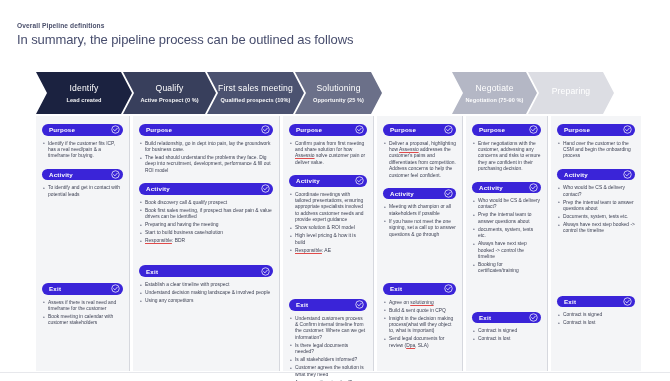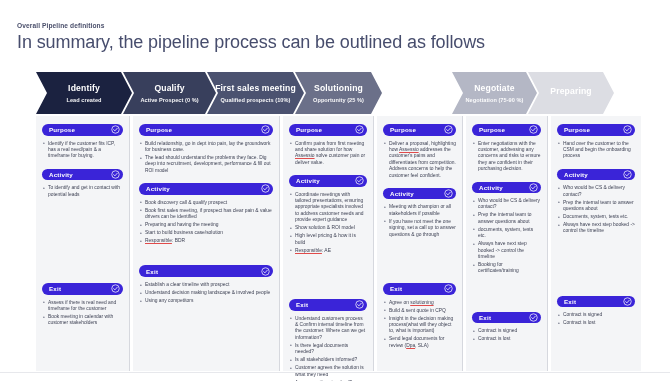--- a/index.html
+++ b/index.html
@@ -16,37 +16,37 @@
   }
 
   
   .eyebrow {
     position: absolute; left: 17px; top: 22px;
     font-size: 6.6px; font-weight: 700; color: #4a4f6b;
     letter-spacing: .1px;
   }
   .headline {
     position: absolute; left: 17px; top: 32px;
-    font-size: 18px; font-weight: 400; color: #474d6d;
+    font-size: 13px; font-weight: 400; color: #474d6d;
     letter-spacing: -.1px;
   }
 
   
   .chev-strip {
     position: absolute; left: 36px; top: 72px;
     width: 598px; height: 42px;
   }
   .chev {
     position: absolute; top: 0; height: 42px;
     display: flex; flex-direction: column;
     align-items: center; justify-content: center;
     color: #ffffff;
     clip-path: polygon(0 0, calc(100% - 11px) 0, 100% 50%, calc(100% - 11px) 100%, 0 100%, 11px 50%);
   }
-  .chev .c-title { font-size: 8.6px; font-weight: 700; letter-spacing: .15px; margin-bottom: 4px; }
+  .chev .c-title { font-size: 8.6px; font-weight: 400; letter-spacing: .15px; margin-bottom: 4px; }
   .chev .c-sub   { font-size: 5.6px; font-weight: 700; letter-spacing: .05px; opacity: .95; }
 
   
   .cols { position: absolute; left: 29px; top: 116px; width: 612px; height: 255px; }
   .col {
     position: absolute; top: 0;
     background: #f4f5f7;
     border-top: 0;
     height: 255px;
     padding: 8px 6px 6px 6px;

